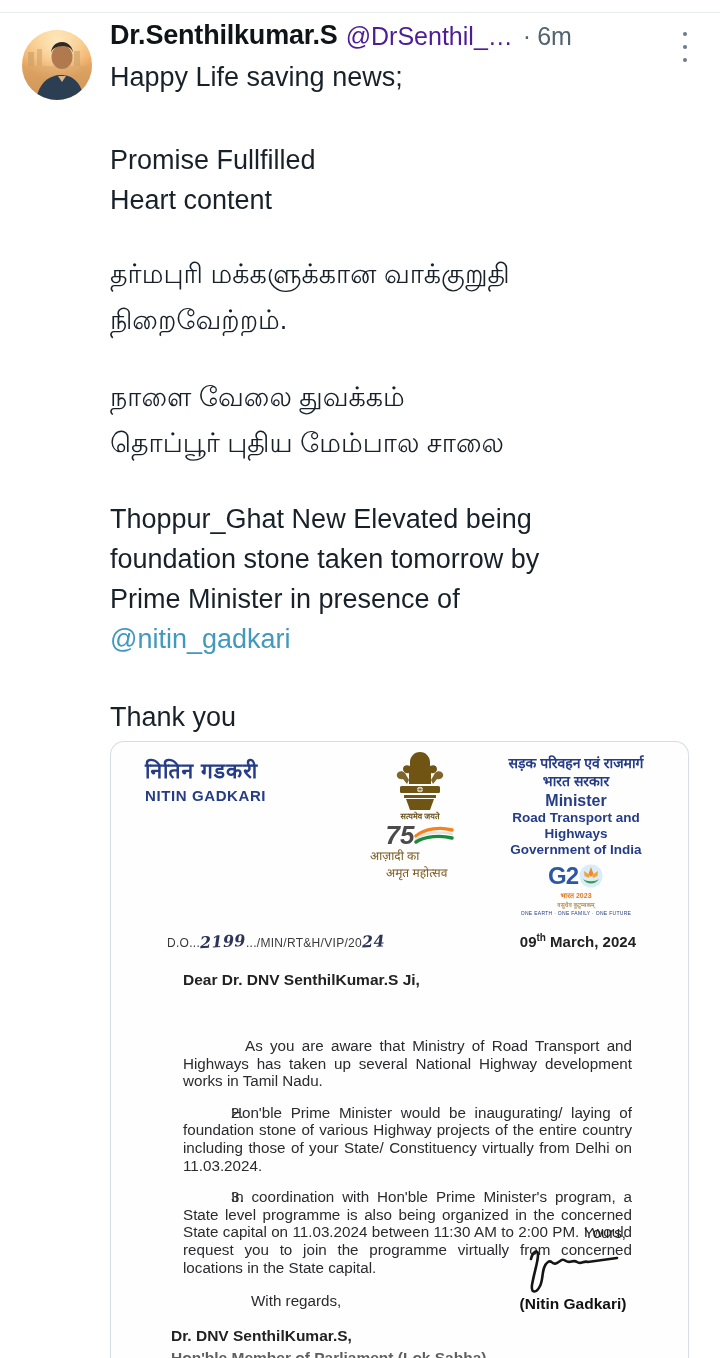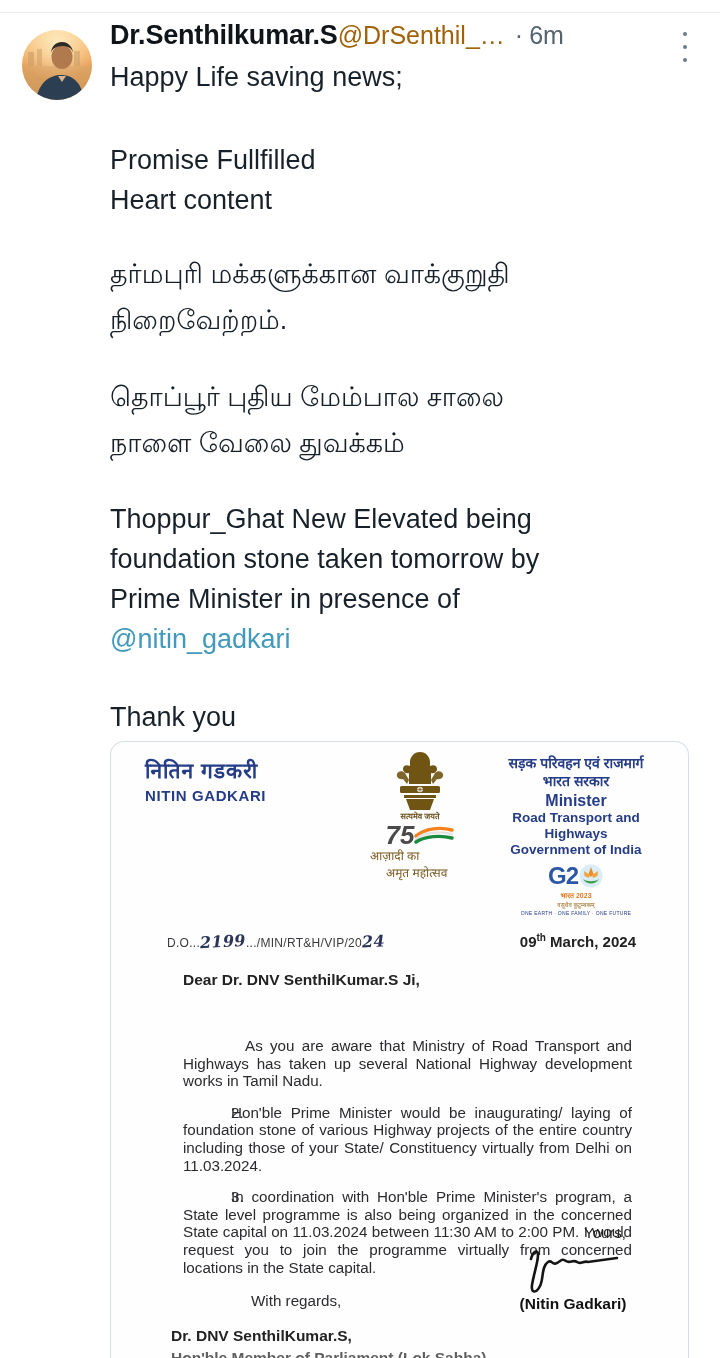--- a/index.html
+++ b/index.html
@@ -13,24 +13,24 @@
 
   
   .avatar {
     position:absolute; left:22px; top:30px; width:70px; height:70px;
     border-radius:50%; overflow:hidden;
     background:linear-gradient(180deg,#f8cd8a 0%, #f2b068 38%, #dd9a58 62%, #c8854b 100%);
   }
   .avatar svg { display:block; width:70px; height:70px; }
   .header-row {
     position:absolute; left:110px; top:20px; width:560px;
-    display:flex; align-items:center; white-space:nowrap;
+    display:flex; align-items:flex-end; white-space:nowrap;
   }
   .author-name { font-size:27px; font-weight:700; color:#0f1419; letter-spacing:-0.2px; }
-  .author-handle { font-size:25px; color:#a16207; margin-left:0; overflow:hidden; max-width:175px; text-overflow:clip; }
+  .author-handle { font-size:25px; color:#4c1d95; margin-left:8px; overflow:hidden; max-width:175px; text-overflow:clip; }
   .dot-sep { font-size:25px; color:#536471; margin-left:10px; }
   .timestamp { font-size:25px; color:#536471; margin-left:6px; }
   .more-menu { position:absolute; right:24px; top:32px; width:22px; height:30px;
     display:flex; flex-direction:column; align-items:center; justify-content:space-between; cursor:pointer; }
   .more-menu i { width:4px; height:4px; border-radius:50%; background:#6b7b88; }
 
   
   .tweet-body { position:absolute; left:110px; top:57px; width:592px; }
   .tb-line { font-size:27px; line-height:40px; color:#18212a; }
   .gap-lg { height:43px; }
@@ -130,22 +130,22 @@
 
   <div class="tweet-body">
     <div class="tb-line">Happy Life saving news;</div>
     <div class="gap-lg"></div>
     <div class="tb-line">Promise Fullfilled</div>
     <div class="tb-line">Heart content</div>
     <div class="gap-md"></div>
     <div class="tamil">தர்மபுரி மக்களுக்கான வாக்குறுதி</div>
     <div class="tamil">நிறைவேற்றம்.</div>
     <div class="gap-md"></div>
+    <div class="tamil">நாளை வேலை துவக்கம்</div>
     <div class="tamil">தொப்பூர் புதிய மேம்பால சாலை</div>
-    <div class="tamil">நாளை வேலை துவக்கம்</div>
     <div class="gap-lg" style="height:33px;"></div>
     <div class="tb-line">Thoppur_Ghat New Elevated being</div>
     <div class="tb-line">foundation stone taken tomorrow by</div>
     <div class="tb-line">Prime Minister in presence of</div>
     <div class="mention-line"><span class="mention">@nitin_gadkari</span></div>
     <div class="gap-lg" style="height:38px;"></div>
     <div class="tb-line">Thank you</div>
   </div>
 
   <div class="letter">

